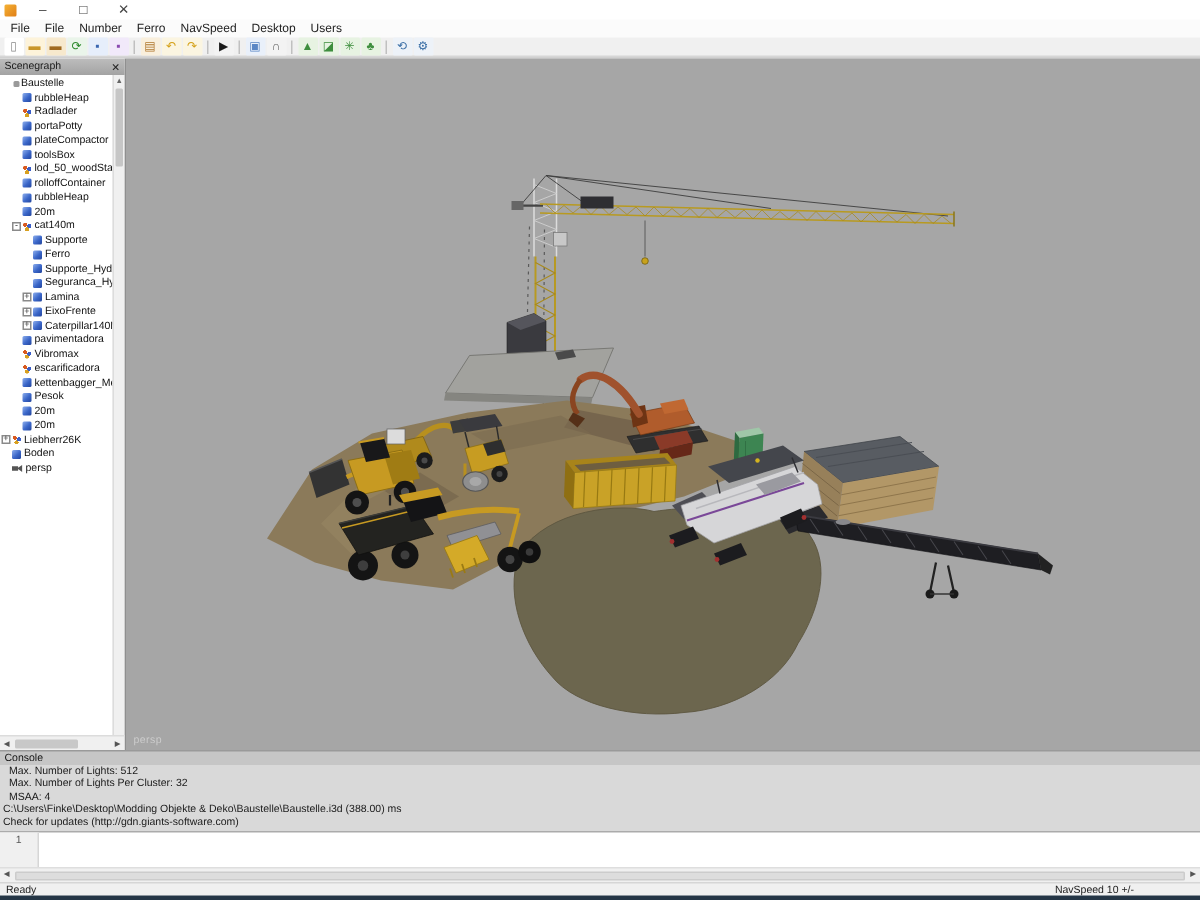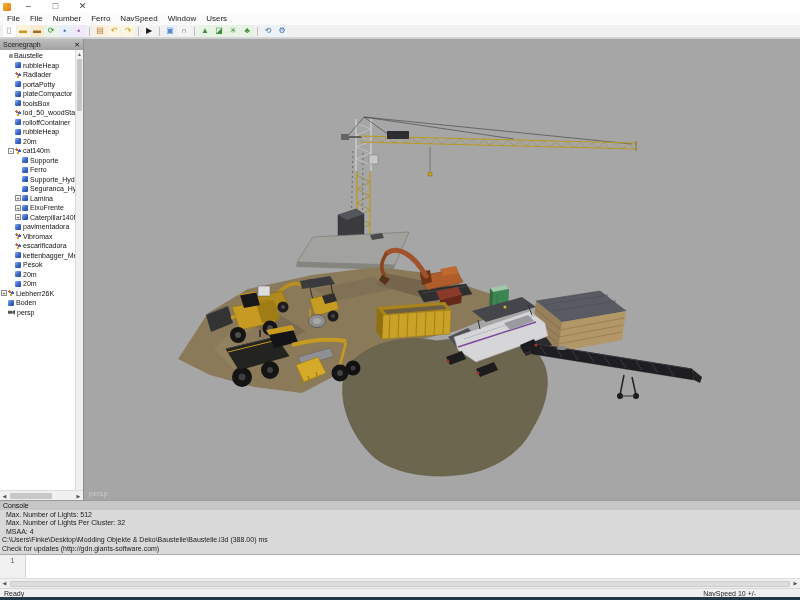--- a/index.html
+++ b/index.html
@@ -92,21 +92,21 @@
       <span>✕</span>
     </div>
   </div>
 
   <div class="menubar" id="menubar">
       <span class="menu-item">File</span>
       <span class="menu-item">File</span>
       <span class="menu-item">Number</span>
       <span class="menu-item">Ferro</span>
       <span class="menu-item">NavSpeed</span>
-      <span class="menu-item">Window</span>
+      <span class="menu-item">Desktop</span>
       <span class="menu-item">Users</span>
     </div>
 
   <div class="toolbar" id="toolbar">
       <span class="tbtn" style="color: rgb(138, 138, 138); background: rgb(255, 255, 255);">▯</span>
       <span class="tbtn" style="color: rgb(201, 150, 42); background: rgb(253, 243, 218);">▬</span>
       <span class="tbtn" style="color: rgb(160, 106, 32); background: rgb(247, 233, 205);">▬</span>
       <span class="tbtn" style="color: rgb(46, 139, 46); background: rgb(234, 245, 234);">⟳</span>
       <span class="tbtn" style="color: rgb(58, 102, 176); background: rgb(230, 238, 251);">▪</span>
       <span class="tbtn" style="color: rgb(138, 74, 176); background: rgb(241, 233, 250);">▪</span>

